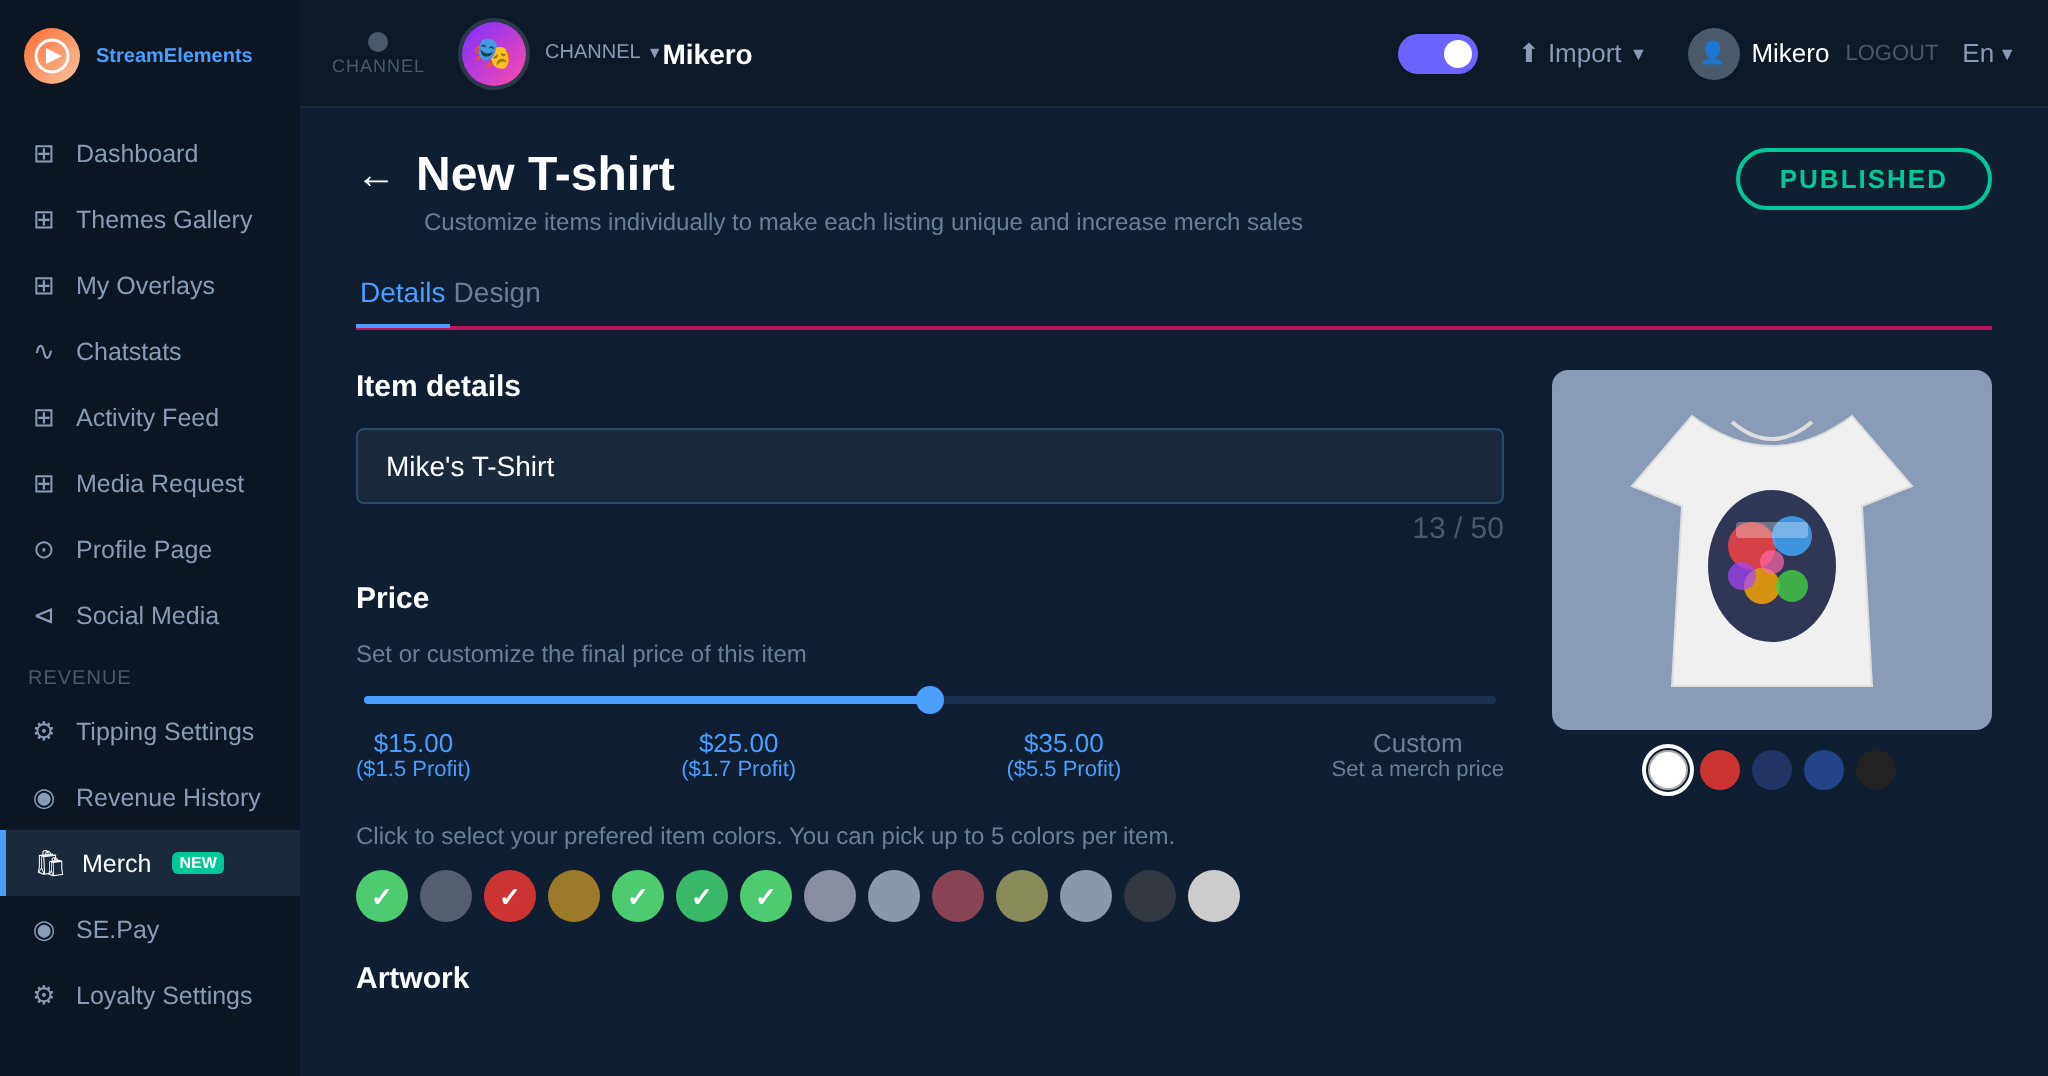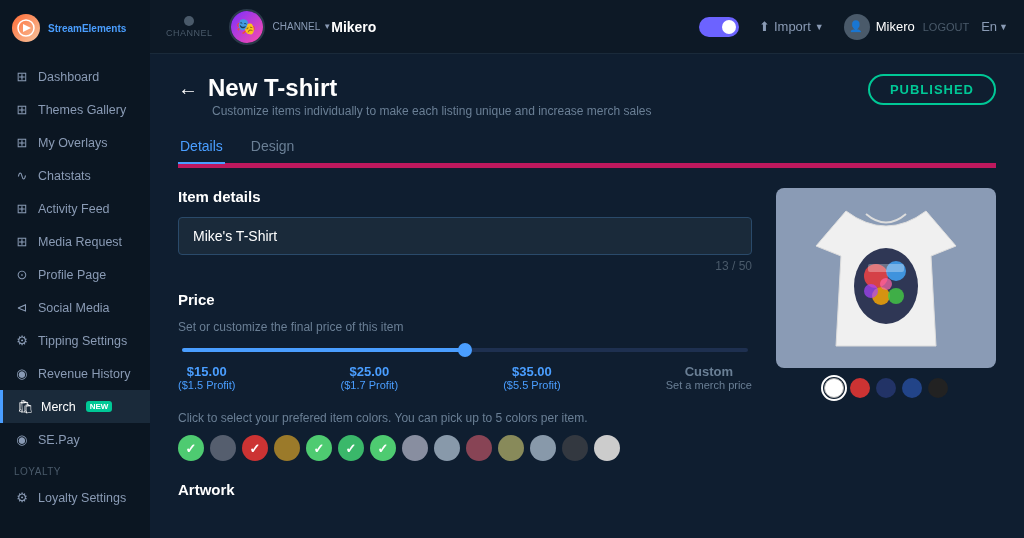--- a/index.html
+++ b/index.html
@@ -240,22 +240,21 @@
       padding: 6px 20px;
       font-size: 13px;
       font-weight: 700;
       cursor: pointer;
       letter-spacing: 1px;
     }
 
     
     .tabs {
       display: flex;
-      gap: 24px;
-      border-bottom: 5px solid #be185d;
+      border-bottom: 2px solid #be185d;
       margin-bottom: 20px;
       margin-top: 12px;
     }
     .tab {
       font-size: 14px;
       padding: 8px 2px;
       cursor: pointer;
       color: #6a7f95;
       border-bottom: 2px solid transparent;
       margin-bottom: -1px;
@@ -288,21 +287,21 @@
       background: #1a2a3a;
       border: 1px solid #2a4a6a;
       border-radius: 4px;
       color: #fff;
       font-size: 14px;
       padding: 10px 14px;
       outline: none;
     }
     .char-count {
       text-align: right;
-      font-size: 12px;
+      font-size: 15px;
       color: #4a5a6a;
       margin-top: 4px;
     }
 
     
     .price-section { margin-top: 18px; }
     .price-subtitle {
       font-size: 12px; color: #6a7f95; margin-bottom: 14px;
     }
 
@@ -344,21 +343,21 @@
     }
     .price-option {
       display: flex;
       flex-direction: column;
       align-items: center;
       cursor: pointer;
     }
     .price-option .amount {
       font-size: 13px;
       color: #4a9eff;
-      font-weight: 700;
+      font-weight: 400;
     }
     .price-option .profit {
       font-size: 11px;
       color: #4a9eff;
     }
     .price-option.custom .amount { color: #6a7f95; }
     .price-option.custom .profit { color: #6a7f95; }
 
     .price-input-area {
       display: flex;
@@ -492,40 +491,40 @@
     </div>
     <div class="sidebar-item">
       <span class="icon">⊙</span>
       <span>Profile Page</span>
     </div>
     <div class="sidebar-item">
       <span class="icon">⊲</span>
       <span>Social Media</span>
     </div>
 
+    <div class="sidebar-section-title">Revenue</div>
 
     <div class="sidebar-item">
       <span class="icon">⚙</span>
       <span>Tipping Settings</span>
     </div>
     <div class="sidebar-item">
       <span class="icon">◉</span>
       <span>Revenue History</span>
     </div>
     <div class="sidebar-item active" style="border-left: 3px solid #4a9eff;">
       <span class="icon">🛍</span>
       <span>Merch</span>
       <span class="badge-new">NEW</span>
     </div>
     <div class="sidebar-item">
       <span class="icon">◉</span>
       <span>SE.Pay</span>
     </div>
 
-    <div class="sidebar-section-title">Loyalty</div>
     <div class="sidebar-item">
       <span class="icon">⚙</span>
       <span>Loyalty Settings</span>
     </div>
   </div>
 </div>
 
 <div class="main-area">
 
   <div class="topbar">

